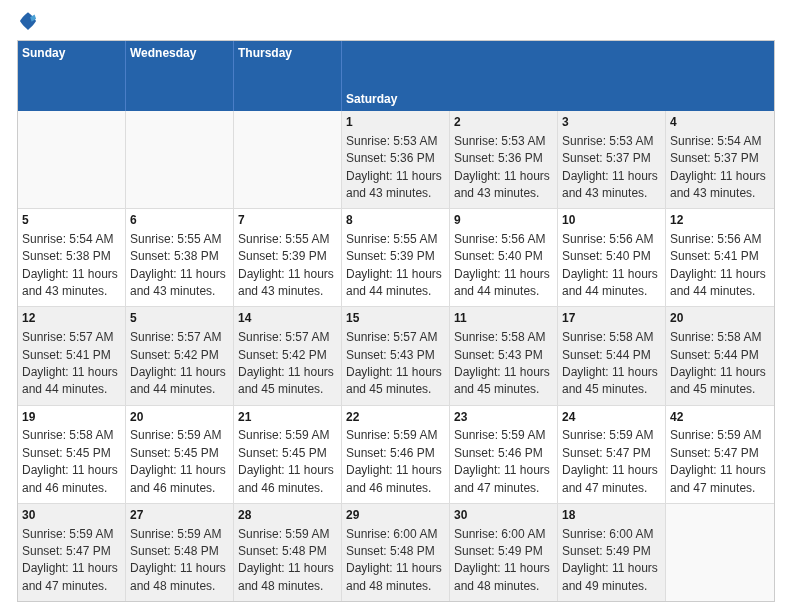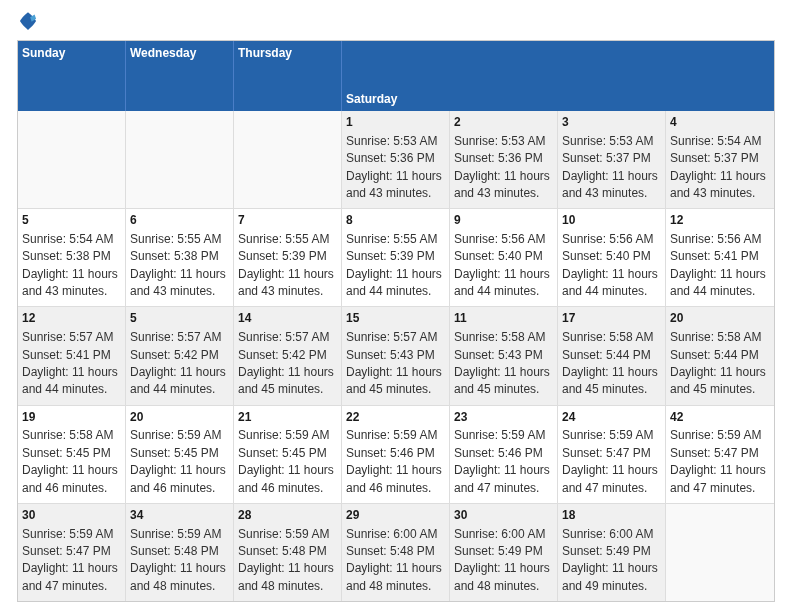--- a/index.html
+++ b/index.html
@@ -254,21 +254,21 @@
             <span class="day-number">42</span>
             <div class="cell-info">Sunrise: 5:59 AM<br>Sunset: 5:47 PM<br>Daylight: 11 hours and 47 minutes.</div>
           </div>
         </div>
         <div class="calendar-row">
           <div class="calendar-cell shaded">
             <span class="day-number">30</span>
             <div class="cell-info">Sunrise: 5:59 AM<br>Sunset: 5:47 PM<br>Daylight: 11 hours and 47 minutes.</div>
           </div>
           <div class="calendar-cell shaded">
-            <span class="day-number">34</span>
+            <span class="day-number">27</span>
             <div class="cell-info">Sunrise: 5:59 AM<br>Sunset: 5:48 PM<br>Daylight: 11 hours and 48 minutes.</div>
           </div>
           <div class="calendar-cell shaded">
             <span class="day-number">28</span>
             <div class="cell-info">Sunrise: 5:59 AM<br>Sunset: 5:48 PM<br>Daylight: 11 hours and 48 minutes.</div>
           </div>
           <div class="calendar-cell shaded">
             <span class="day-number">29</span>
             <div class="cell-info">Sunrise: 6:00 AM<br>Sunset: 5:48 PM<br>Daylight: 11 hours and 48 minutes.</div>
           </div>

